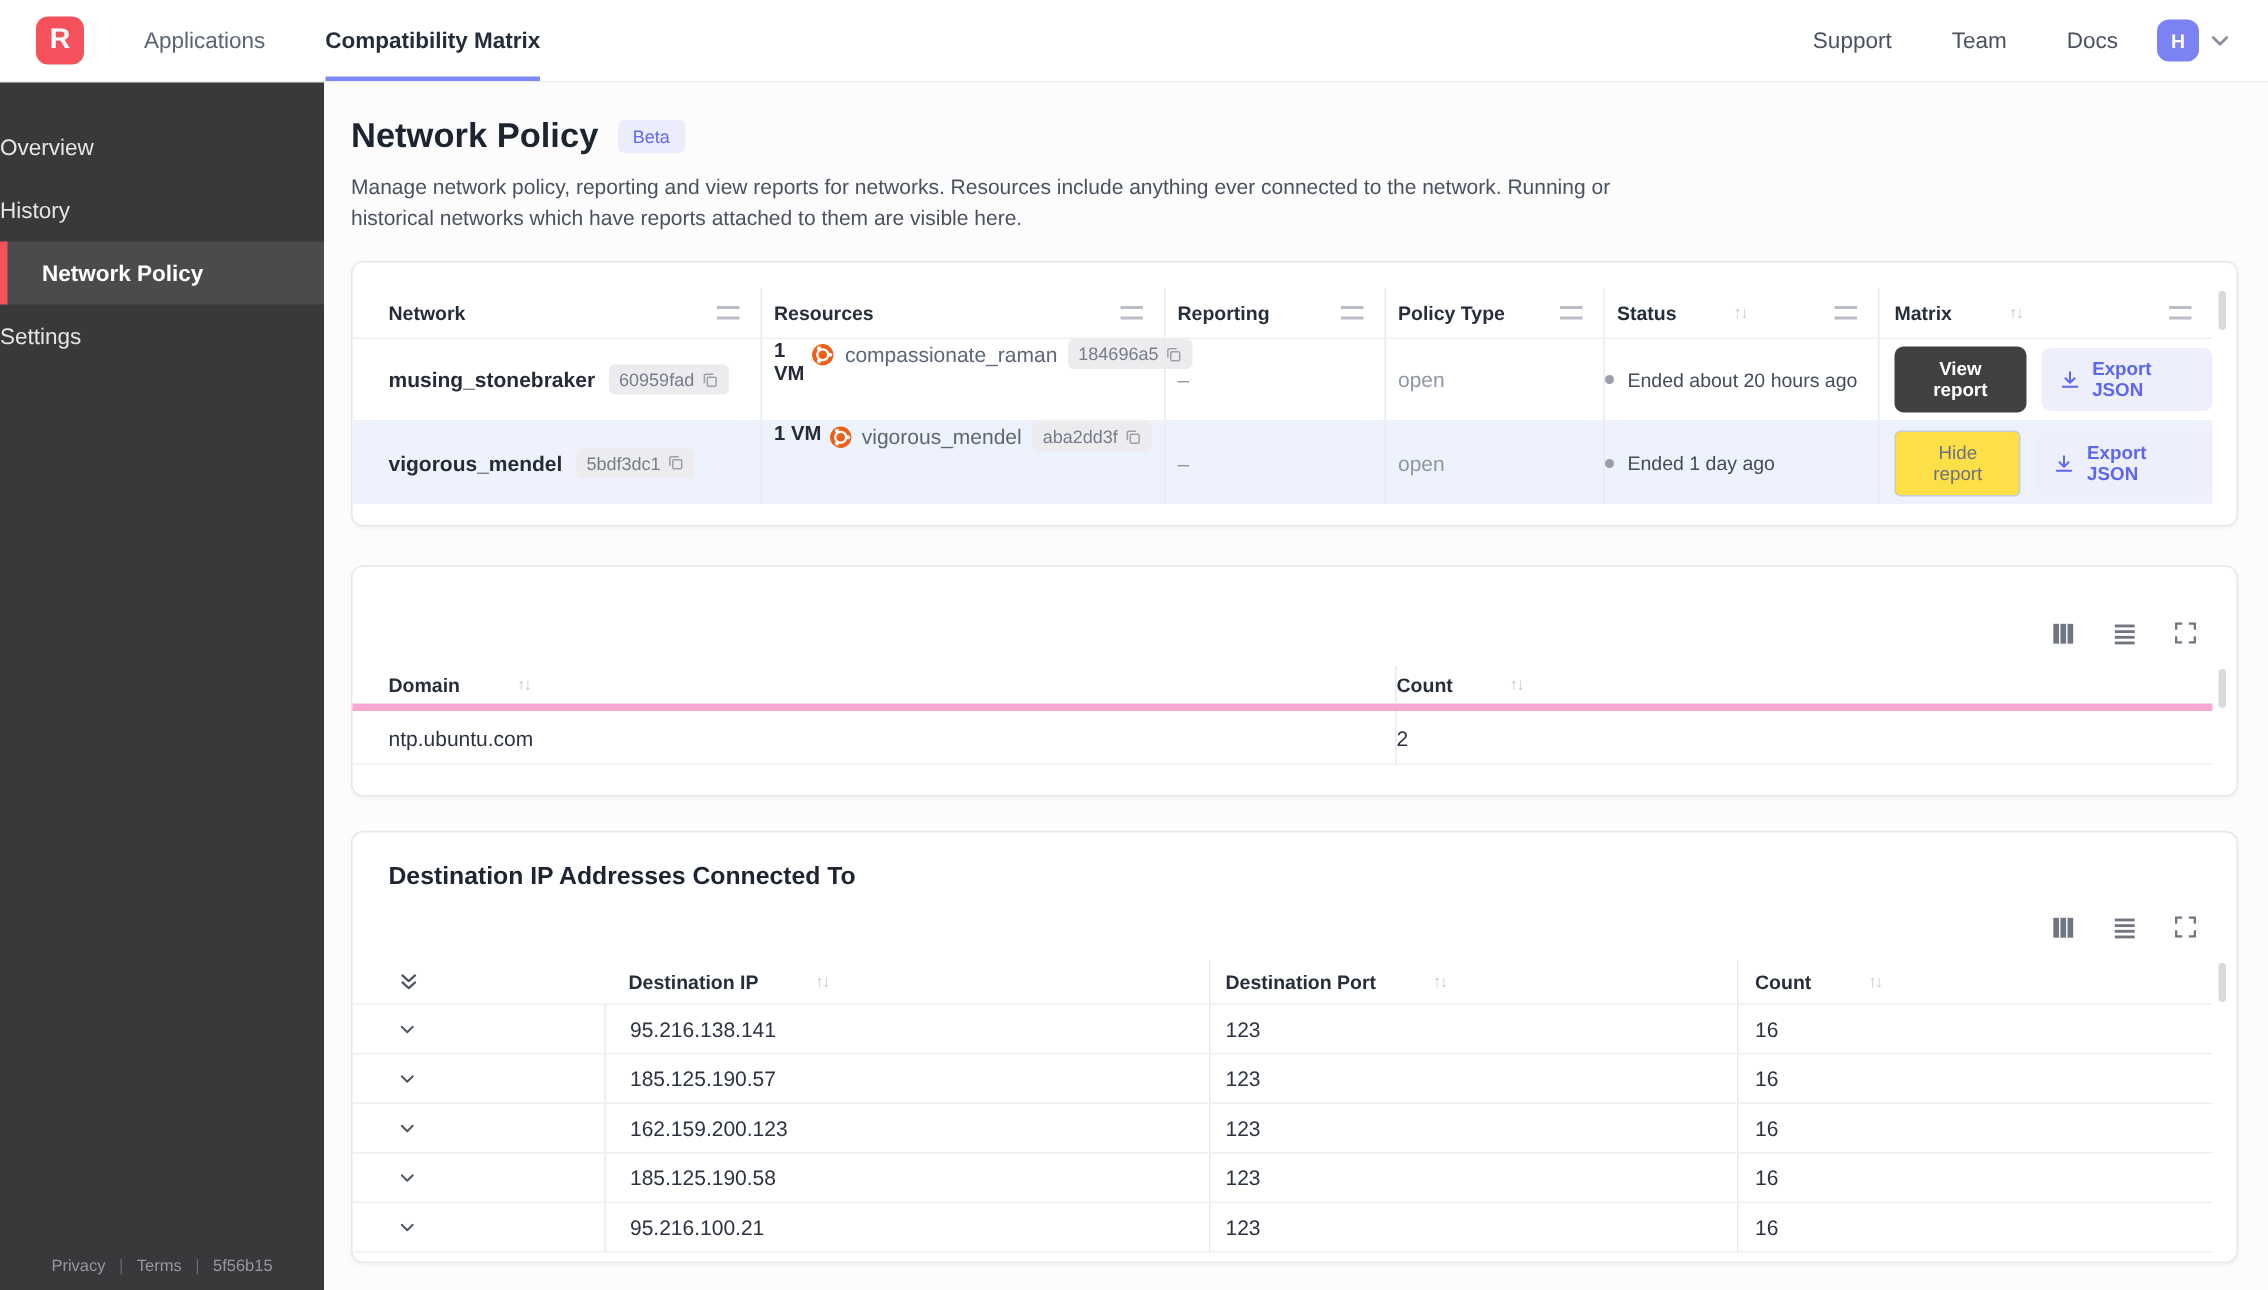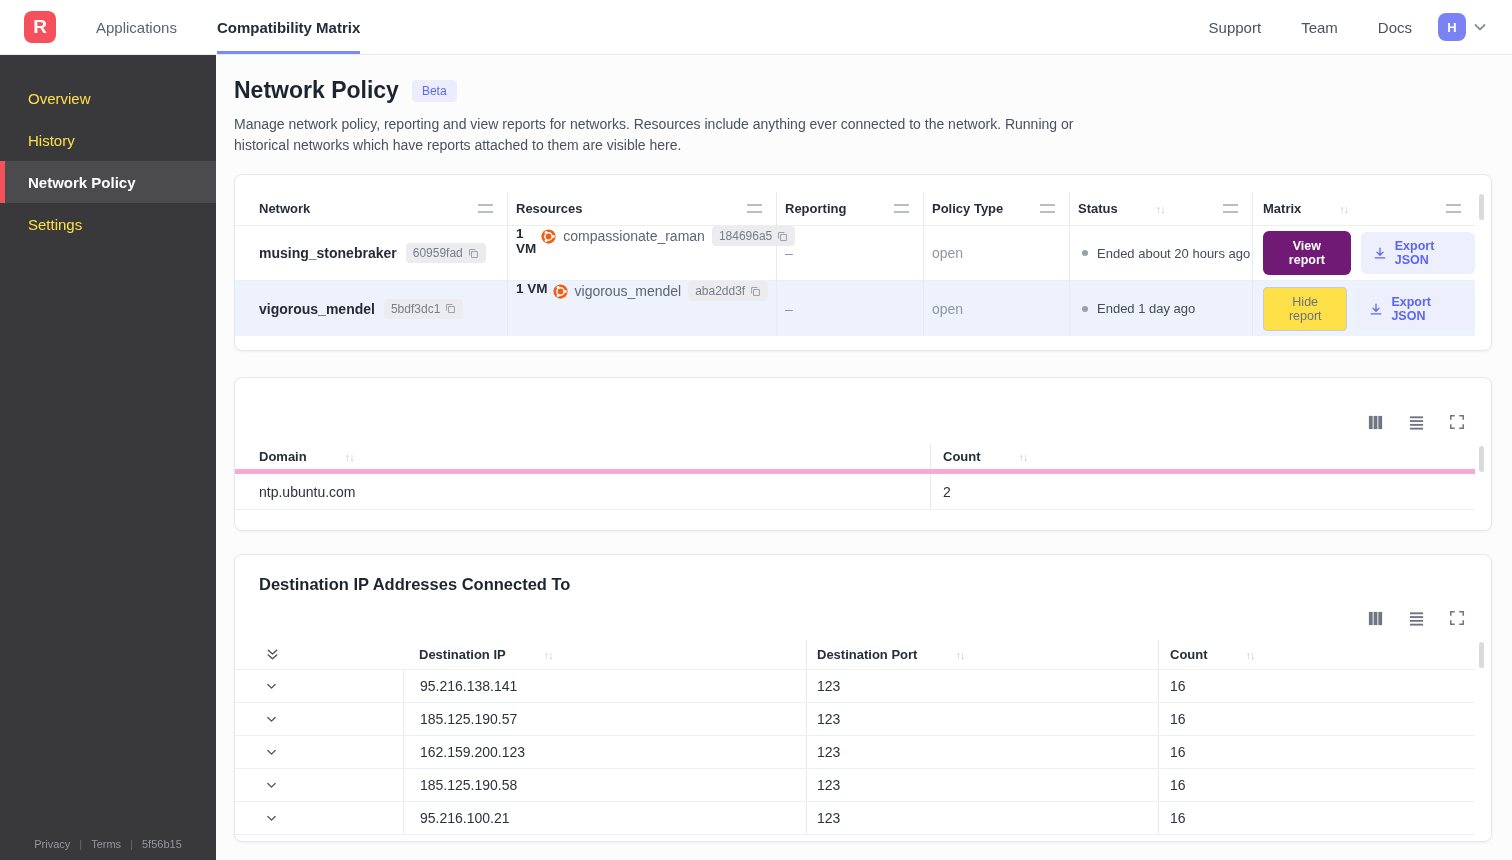--- a/index.html
+++ b/index.html
@@ -20,22 +20,22 @@
   .nav-links { display:flex; align-items:center; gap:40px; margin-right:26px;text-align:center; }
   .nav-link { font-size:15px; color:#4a5260; cursor:pointer; }
   .avatar-wrap { display:flex; align-items:center; gap:6px; }
   .avatar { width:28px; height:28px; border-radius:8px; background:#7b82f3; color:#fff;
     font-size:13px; font-weight:700; display:flex; align-items:center; justify-content:center; }
   .chev { color:#8a909b; display:flex; }
 
   
   .shell { display:flex; height:805px; }
   .sidebar { width:216px; background:#39393b; display:flex; flex-direction:column; padding-top:22px; }
-  .side-item { height:42px; display:flex; align-items:center; padding-left:28px; font-size:15px;
-    color:#fde047; cursor:pointer; }
+  .side-item { height:42px; display:flex; align-items:center; font-size:15px;
+    color:#e5e5e5; cursor:pointer; }
   .side-item.active { background:#4b4b4e; color:#fff; font-weight:600;
     border-left:5px solid #f4515c; padding-left:23px; }
   .side-footer { margin-top:auto; margin-bottom:10px; display:flex; justify-content:center;
     align-items:center; gap:9px; font-size:11px; color:#94979e; }
   .side-footer .sep { color:#67696e; }
 
   .main { flex:1; background:#fcfcfd; padding:22px 20px 0 18px; overflow:hidden; }
 
   
   .title-row { display:flex; align-items:center; gap:13px; }
@@ -63,34 +63,34 @@
 
   
   .nt { margin-top:17px; margin-right:16px; }
   .nt-head, .nt-row { display:grid; grid-template-columns:272px 269px 147px 146px 183px 1fr; }
   .nt-head { height:34px; border-bottom:1px solid #eceef1; }
   .nt-head > div:not(:first-child), .nt-row > div:not(:first-child) { border-left:1px solid #e9eaee; }
   .nt-row { min-height:55px; border-bottom:1px solid #edf0f3; }
   .nt-row:last-child { border-bottom:none; }
   .nt-row.hl { background:#edf2fc; }
   .cell { display:flex; align-items:center; font-size:14px; color:#2b3340; }
-  .pad24 { padding-left:24px; } .pad8 { padding-left:8px; } .pad10 { padding-left:10px; } .pad12 { padding-left:12px; }
+  .pad24 { padding-left:24px; } .pad8 { padding-left:8px; } .pad10 { padding-left:10px; } .pad12 { }
   .net-name { font-weight:700; color:#252c38; margin-right:9px; }
   .idpill { display:inline-flex; align-items:center; gap:5px; background:#ececef; border-radius:4px;
     padding:3px 7px; font-size:12px; color:#757d89; }
   .idpill .cicon { display:flex; color:#9ba1ab; cursor:pointer; }
   .res-cell { flex-direction:row; align-items:flex-start; justify-content:flex-start; gap:5px; }
   .vmcount { font-size:13.5px; font-weight:700; color:#252c38; }
   .resline { display:flex; align-items:center; gap:7px; }
   .resname { font-size:14px; color:#5c6675; }
   .muted { color:#8e97a3; }
   .status-cell { gap:9px; font-size:13px; color:#434c59; }
   .dot { width:6px; height:6px; border-radius:50%; background:#9aa0a8; flex:none; }
   .report-cell { gap:10px; }
-  .btn-primary { background:#701a75; color:#fff; font-size:12.5px; font-weight:700;
+  .btn-primary { background:#404040; color:#fff; font-size:12.5px; font-weight:700;
     border:none; border-radius:6px; padding:8px 13px; cursor:pointer; font-family:inherit; }
   .btn-outline { background:#fde047; color:#6b7280; font-size:12.5px; border:1px solid #c6ccd4;
     border-radius:4px; padding:7px 12px; cursor:pointer; font-family:inherit; }
   .export-chip { display:inline-flex; align-items:center; gap:8px; background:#edeffc;
     border-radius:6px; padding:7px 12px; color:#5b67ef; cursor:pointer; }
   .export-chip span { font-size:12.5px; font-weight:700; }
 
   
   .card-domains { margin-top:26px; padding:20px 0; }
   .dt { margin-top:13px; margin-right:16px; }

